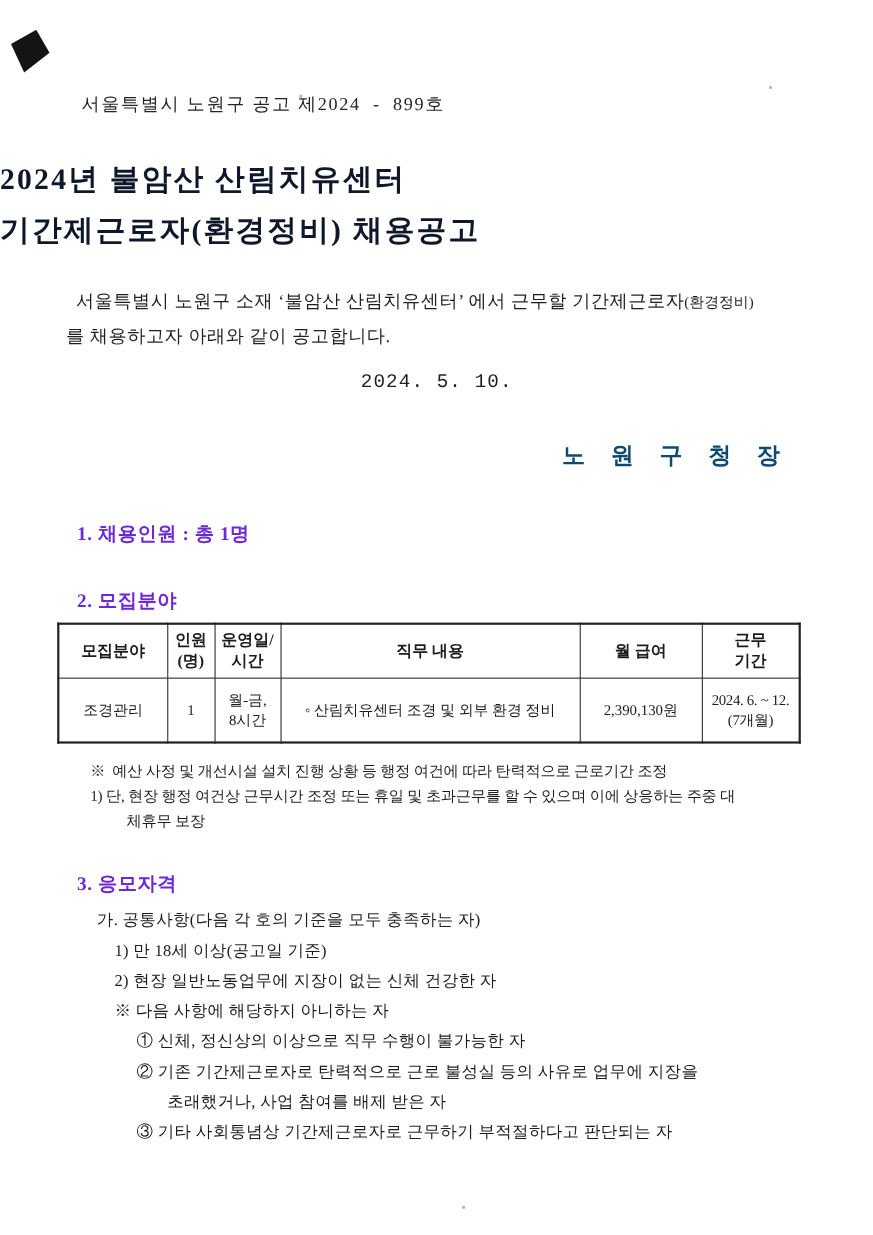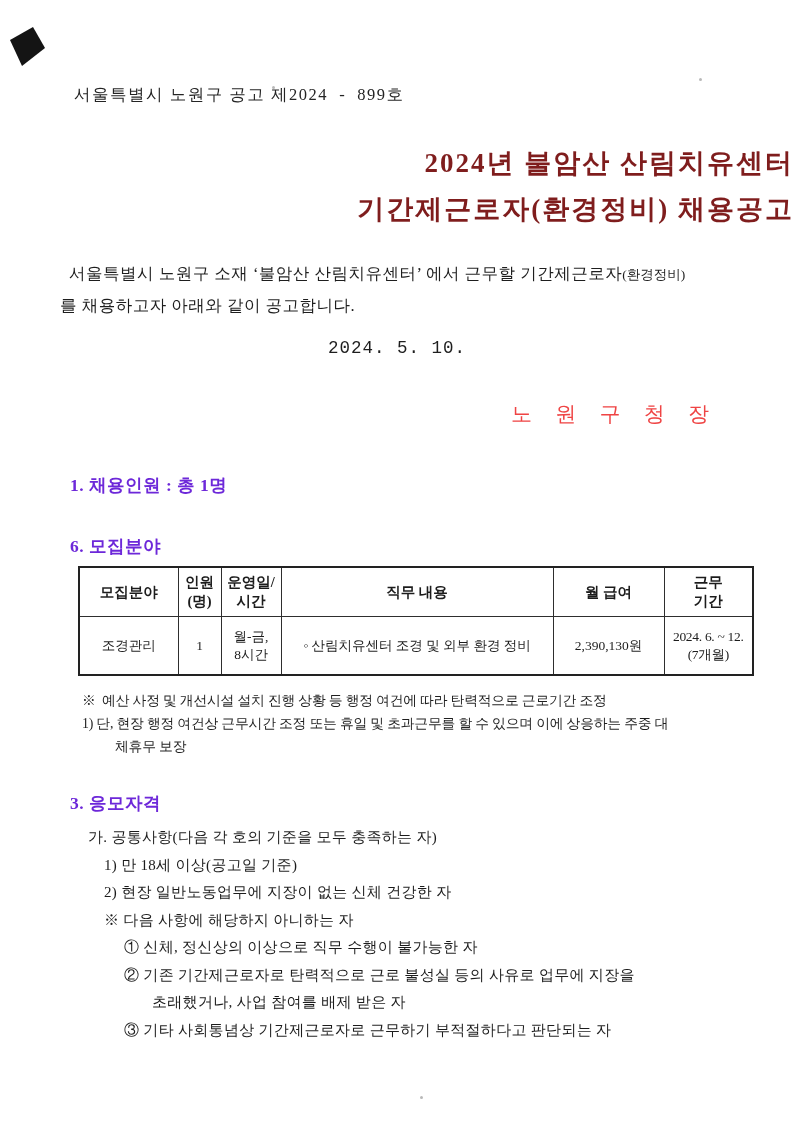--- a/index.html
+++ b/index.html
@@ -33,26 +33,26 @@
   }
   .doc-number {
     margin: 84px 0 0 74px;
     font-size: 16.5px;
     letter-spacing: 1.5px;
     white-space: pre;
     color: #242424;
   }
   .title-block {
     margin-top: 34px;
-    text-align: right;
+    text-align: left;
     font-weight: bold;
     font-size: 27px;
     line-height: 46px;
     letter-spacing: 2px;
-    color: #7f1d1d;
+    color: #0f172a;
   }
   .intro {
     margin: 26px 56px 0 60px;
     font-size: 16.5px;
     line-height: 31px;
     letter-spacing: 0.5px;
     text-align: justify;
   }
   .intro .line1 { text-indent: 9px; }
   .intro .paren-small { font-size: 13.5px; letter-spacing: 0; }
@@ -62,37 +62,37 @@
     font-size: 17.5px;
     letter-spacing: 1px;
     font-family: Liberation Mono, monospace;
   }
   .signer-row {
     margin: 42px 76px 0 0;
     text-align: right;
   }
   .signer {
     font-size: 21px;
-    font-weight: normal;
+    font-weight: bold;
     letter-spacing: 9px;
     white-space: pre;
-    color: #ef4444;
+    color: #0c4a6e;
   }
   .sec-heading {
     margin-left: 70px;
     font-size: 17.5px;
     font-weight: bold;
     letter-spacing: 0.5px;
     color: #6d28d9;
   }
   .sec1 { margin-top: 45px; }
   .sec2 { margin-top: 37px; }
   .sec3 { margin-top: 33px; }
   table.recruit {
-    margin: 8px 0 0 78px;
+    margin: 8px 0 0 52px;
     border-collapse: collapse;
     table-layout: fixed;
     width: 674px;
     color: #1c1c1c;
   }
   table.recruit th, table.recruit td {
     border: 1.6px solid #2e2e2e;
     white-space: pre-line;
     text-align: center;
     vertical-align: middle;
@@ -159,21 +159,21 @@
   </div>
 
   <div class="doc-date">2024. 5. 10.</div>
 
   <div class="signer-row">
     <span class="signer">노 원 구 청 장</span>
   </div>
 
   <div class="sec-heading sec1">1. 채용인원 : 총 1명</div>
 
-  <div class="sec-heading sec2">6. 모집분야</div>
+  <div class="sec-heading sec2">2. 모집분야</div>
 
   <table class="recruit">
     <colgroup>
       <col style="width:99px">
         <col style="width:43px">
         <col style="width:60px">
       <col style="width:272px">
         <col style="width:111px">
         <col style="width:89px">
     </colgroup>

